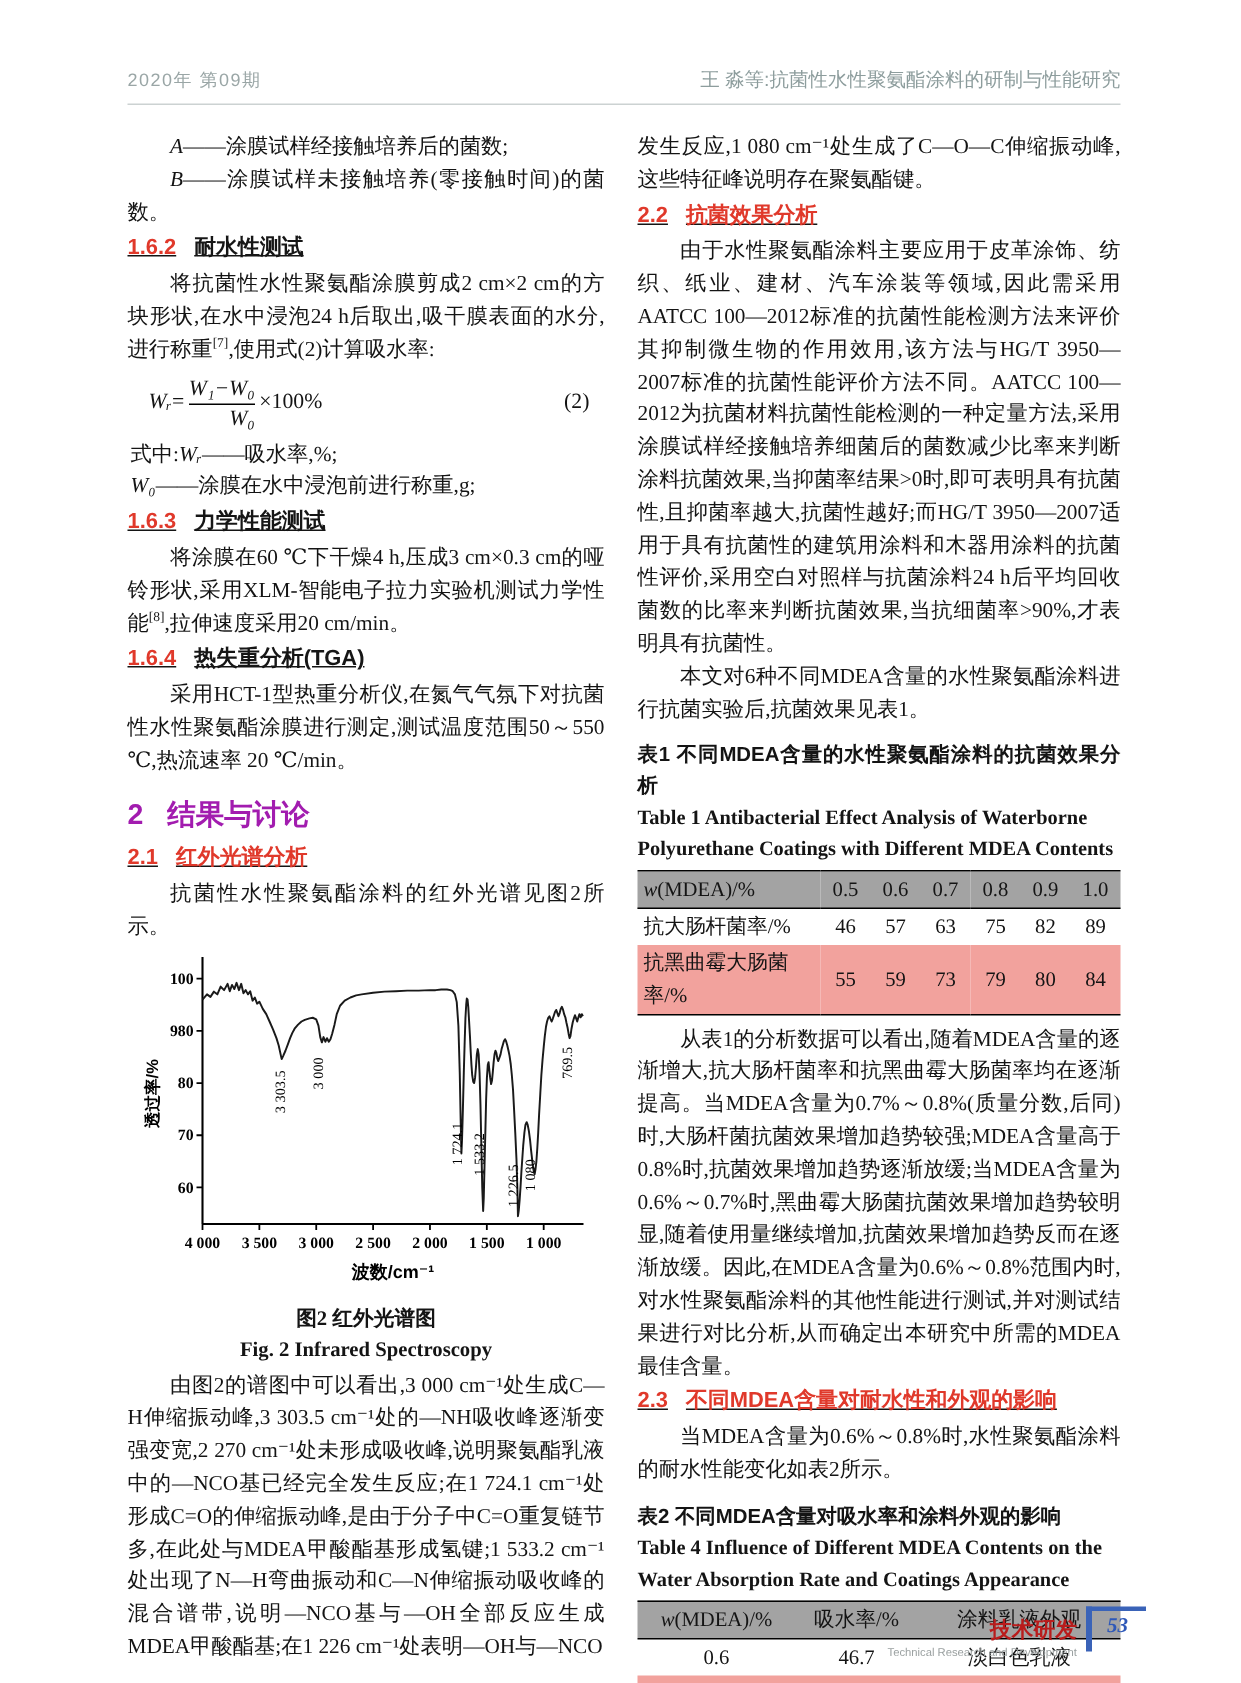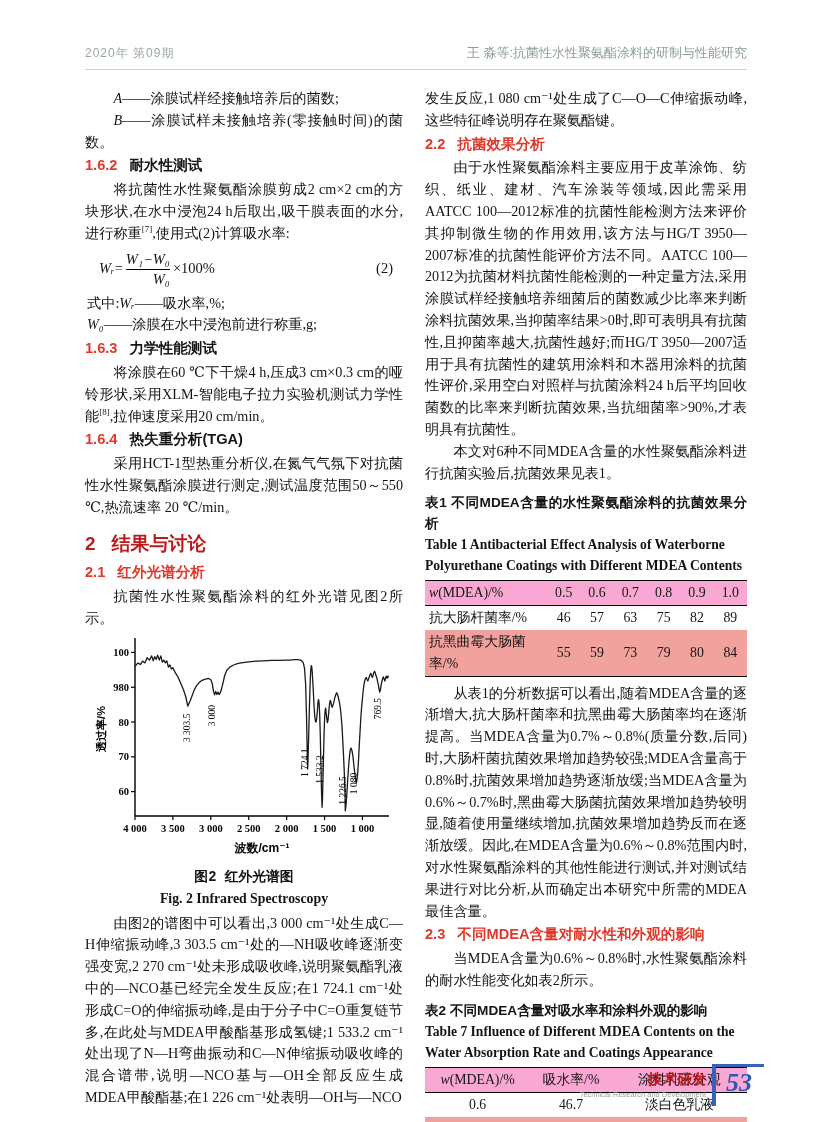--- a/index.html
+++ b/index.html
@@ -18,60 +18,60 @@
   }
   .hdr-issue{ font-size:12px; color:#9aa6a6; letter-spacing:1px;}
   .hdr-title{ font-size:13px; color:#8d9d9d;}
   .col{ position:absolute; top:88px; font-size:14.2px; line-height:21.8px; text-align:justify;}
   .col-left{ left:85px; width:318px;}
   .col-right{ left:425px; width:322px;}
   .defline{ text-indent:2em; }
   .para{ text-indent:2em; }
   i{ font-style:italic; }
   sup{ font-size:9px; vertical-align:super; line-height:0;}
-  .h3{ font-family:"Liberation Sans","DejaVu Sans",sans-serif; font-weight:bold; font-size:14.6px; margin:2px 0 2px 0;}
+  .h3{ font-family:"Liberation Sans","DejaVu Sans",sans-serif; font-weight:bold; font-size:14.6px; margin:2px 0 2px 0;text-decoration:underline;}
   .h3 .hnum{ color:#e0392b; margin-right:12px;}
   .h3 .htitle{ color:#161616;}
   .h3.red .htitle{ color:#e0392b;}
-  .h1{ font-family:"Liberation Sans","DejaVu Sans",sans-serif; font-weight:bold; font-size:19px; color:#b91c1c; margin:14px 0 8px 0;}
+  .h1{ font-family:"Liberation Sans","DejaVu Sans",sans-serif; font-weight:bold; font-size:19px; color:#a21caf; margin:14px 0 8px 0;}
   .h1 .hnum{ margin-right:16px;}
   .formula{ display:flex; align-items:center; margin:5px 0 4px 14px; font-size:14.5px;}
   .math{ font-style:italic; }
   .frac{ display:inline-flex; flex-direction:column; text-align:right; margin:0 3px; line-height:19px;}
   .frac .den{ border-top:1.2px solid #000; }
   .eqtag{ margin-left:auto; padding-right:10px;}
   .whereline{ margin-left:2px; }
   .figure{ margin:6px 0 4px 0; text-align:center;}
   .figcap{ font-weight:bold; font-size:13.8px; line-height:21px; text-align:center;}
-  .figcap .zh{ font-family:Liberation Mono, monospace;}
+  .figcap .zh{ font-family:Liberation Serif, serif;}
   .tblblock{ margin:8px 0 6px 0;}
   .tblcap{ font-weight:bold; font-size:13.6px; line-height:21px; margin-bottom:4px;}
   .tblcap .zh{ font-family:"Liberation Sans","DejaVu Sans",sans-serif;}
   table{ width:100%; border-collapse:collapse; font-size:13.8px;}
   table tr{ height:23px;}
   table.t2 tr{ height:25px;}
   th,td{ font-weight:normal; text-align:center; padding:1px 2px;}
-  thead tr{ background:#f9a8d4; border-top:1.6px solid #000; border-bottom:1px solid #000;}
+  thead tr{ background:#a3a3a3; border-top:1.6px solid #000; border-bottom:1px solid #000;}
   tbody tr:nth-child(even){ background:#f2a29d; }
   tbody tr:last-child{ border-bottom:1.6px solid #000;}
   table.t1 th:first-child, table.t1 td:first-child{ text-align:left; padding-left:4px; width:122px;}
   .chart-wrap{ display:inline-block; }
   .chart-wrap svg{ display:block; }
   .footer{
     position:absolute; right:63px; bottom:16px;
     display:flex; align-items:flex-start;
   }
   .footer-labels{ text-align:right; margin-top:6px;}
   .footer-zh{ font-family:Liberation Serif, serif; font-weight:bold; font-size:14.5px; color:#b91c1c;}
   .footer-en{ font-size:7.5px; color:#9aa0a0; font-family:"Liberation Sans","DejaVu Sans",sans-serif; margin-top:1px;}
   .pageno-bracket{
     margin-left:6px; border-top:3px solid #3a63b8; border-left:4px solid #3a63b8;
     padding:1px 12px 8px 10px;
   }
-  .pageno{ color:#2e58b8; font-style:italic; font-weight:bold; font-size:26px; font-family:"Liberation Serif","DejaVu Serif",serif;}
+  .pageno{ color:#2e58b8; font-style:italic; font-weight:bold; font-size:14px; font-family:"Liberation Serif","DejaVu Serif",serif;}
 </style>
 </head>
 <body>
 
 <div class="page-header">
   <span class="hdr-issue">2020年 第09期</span>
   <span class="hdr-title">王  淼等:抗菌性水性聚氨酯涂料的研制与性能研究</span>
 </div>
 
 <div class="col col-left">
@@ -217,21 +217,21 @@
   <div class="para">从表1的分析数据可以看出,随着MDEA含量的逐渐增大,抗大肠杆菌率和抗黑曲霉大肠菌率均在逐渐提高。当MDEA含量为0.7%～0.8%(质量分数,后同)时,大肠杆菌抗菌效果增加趋势较强;MDEA含量高于0.8%时,抗菌效果增加趋势逐渐放缓;当MDEA含量为0.6%～0.7%时,黑曲霉大肠菌抗菌效果增加趋势较明显,随着使用量继续增加,抗菌效果增加趋势反而在逐渐放缓。因此,在MDEA含量为0.6%～0.8%范围内时,对水性聚氨酯涂料的其他性能进行测试,并对测试结果进行对比分析,从而确定出本研究中所需的MDEA最佳含量。</div>
 
   <div class="h3 red">
     <span class="hnum">2.3</span><span class="htitle">不同MDEA含量对耐水性和外观的影响</span>
   </div>
   <div class="para">当MDEA含量为0.6%～0.8%时,水性聚氨酯涂料的耐水性能变化如表2所示。</div>
 
   <div class="tblblock">
     <div class="tblcap">
       <div class="zh">表2  不同MDEA含量对吸水率和涂料外观的影响</div>
-      <div>Table 7  Influence of Different MDEA Contents on the</div>
+      <div>Table 4  Influence of Different MDEA Contents on the</div>
       <div>Water Absorption Rate and Coatings Appearance</div>
     </div>
     <table class="t2">
         <thead>
           <tr>
             <th><i>w</i>(MDEA)/%</th>
             <th>吸水率/%</th>
             <th>涂料乳液外观</th>
           </tr>
         </thead>

